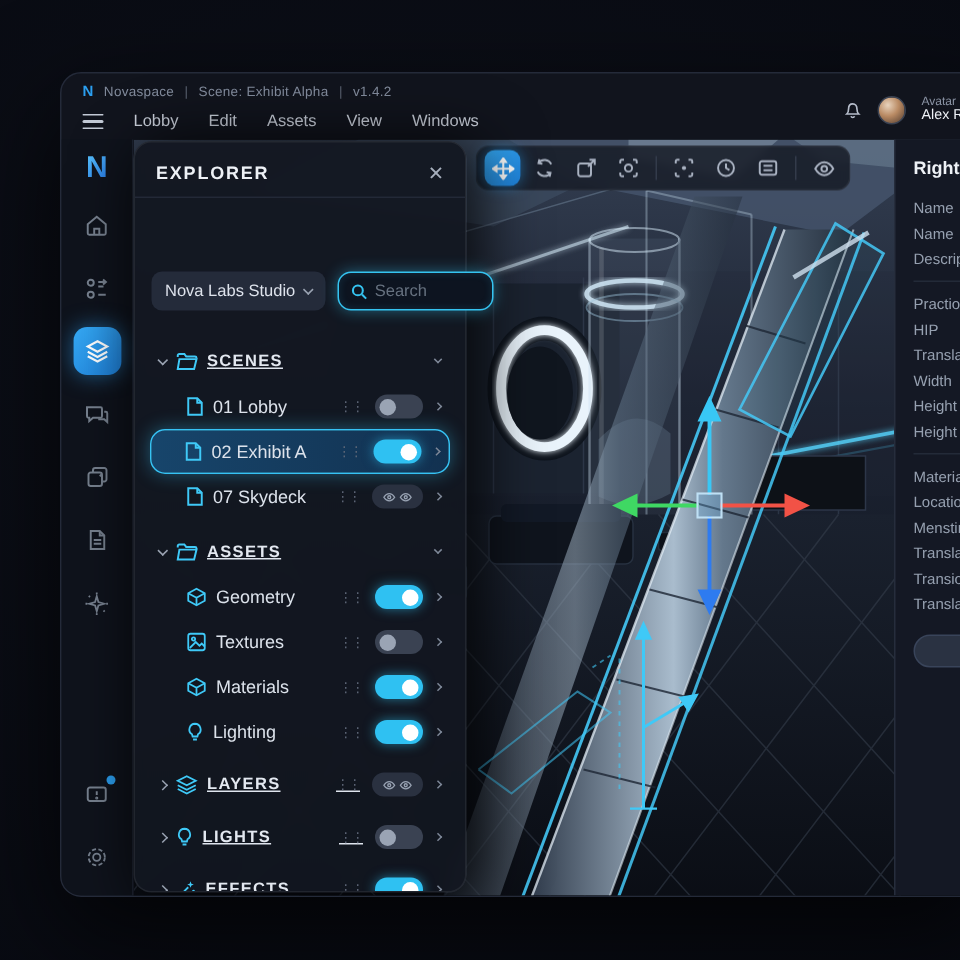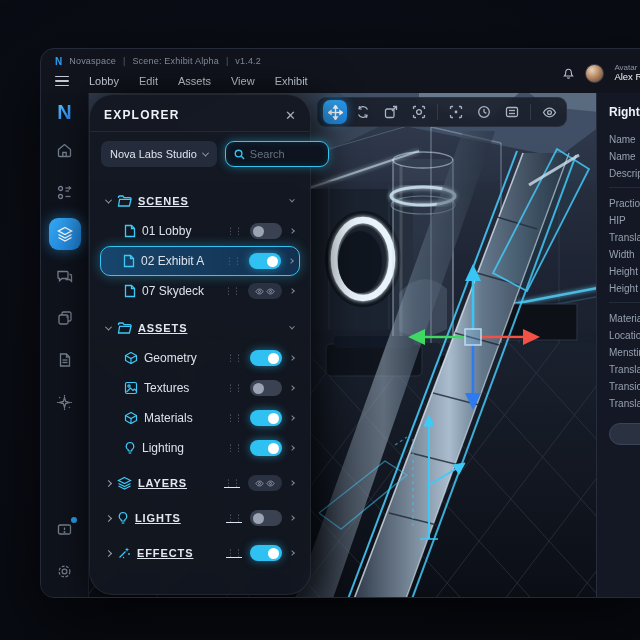--- a/index.html
+++ b/index.html
@@ -55,28 +55,28 @@
   .scene { position:absolute; inset:0; }
   .vp-toolbar { position:absolute; left:228px; top:4px; height:30px; display:flex; align-items:center; gap:4px;
     background:rgba(22,27,38,.85); border:1px solid rgba(255,255,255,.06); border-radius:9px; padding:0 5px;
     backdrop-filter:blur(3px); z-index:4; }
   .tool { width:24px; height:24px; border-radius:7px; display:flex; align-items:center; justify-content:center;
     color:#aab3c2; cursor:pointer; }
   .tool.active { background:linear-gradient(135deg,#36abf6,#1e82dc); color:#fff; box-shadow:0 0 10px rgba(47,160,240,.6); }
   .tool-div { width:1px; height:16px; background:#333b4a; margin:0 2px; }
   
   .explorer { position:absolute; left:48px; top:1px; bottom:2px; width:222px; z-index:10;
-    background:rgba(18,22,32,.94); border:1px solid rgba(255,255,255,.07); border-radius:24px;
+    background:rgba(18,22,32,.94); border:1px solid rgba(255,255,255,.07); border-radius:12px;
     box-shadow:12px 0 40px rgba(0,0,0,.55), 0 10px 40px rgba(0,0,0,.5);
     display:flex; flex-direction:column; backdrop-filter:blur(4px); }
   .exp-header { display:flex; align-items:center; justify-content:space-between; padding:13px 14px 9px; }
   .exp-title { font-size:12px; font-weight:700; letter-spacing:1.2px; color:#eef1f6; }
   .close-x { color:#a7afbd; font-size:13px; cursor:pointer; line-height:1; }
   .exp-div { height:1px; background:#232937; margin:0 0 9px; }
-  .exp-controls { display:flex; gap:8px; padding:0 11px 10px; }
+  .exp-controls { display:flex; gap:8px; padding:0 11px 10px;margin-top:40px; }
   .ws-dd { height:26px; display:flex; align-items:center; gap:6px; padding:0 9px;
     background:#242b3a; border-radius:7px; font-size:11px; color:#dee3ec; cursor:pointer; white-space:nowrap; }
   .search-box { flex:1; height:26px; display:flex; align-items:center; gap:5px; padding:12px 8px;
     background:#0d1420; border:1.5px solid #35c3f0; border-radius:9px;
     box-shadow:0 0 10px rgba(53,195,240,.45), inset 0 0 6px rgba(53,195,240,.15); }
   .search-box input { border:0; outline:0; background:transparent; width:70px; font-size:11px; color:#c9d1dd;
     font-family:"Liberation Sans",sans-serif; }
   .search-box input::placeholder { color:#66717f; }
   .tree { flex:1; padding:2px 10px 10px; overflow:hidden; }
   .trow { height:30px; display:flex; align-items:center; gap:6px; border-radius:10px; padding:0 6px; cursor:pointer; }
@@ -130,21 +130,21 @@
   <div class="menubar">
     <span class="burger">
         <i></i>
         <i></i>
         <i></i>
       </span>
     <span class="menu-item">Lobby</span>
     <span class="menu-item">Edit</span>
     <span class="menu-item">Assets</span>
     <span class="menu-item">View</span>
-    <span class="menu-item">Exhibit</span>
+    <span class="menu-item">Windows</span>
     <span class="menu-right">
       <span class="bell">
         <svg width="13" height="14" viewBox="0 0 13 14" fill="none" stroke="#b6bdcb" stroke-width="1.1">
           <path d="M2.5 10 h8 c-1-1-1.2-1.8-1.2-3.4 0-2-1.1-3.4-2.8-3.4 S3.7 4.6 3.7 6.6 C3.7 8.2 3.5 9 2.5 10 Z"></path>
           <path d="M5.3 11.5 a1.3 1.3 0 0 0 2.4 0"></path>
         </svg>
       </span>
       <span class="avatar"></span>
       <span class="userblock">
         <div class="lbl">Avatar</div>

